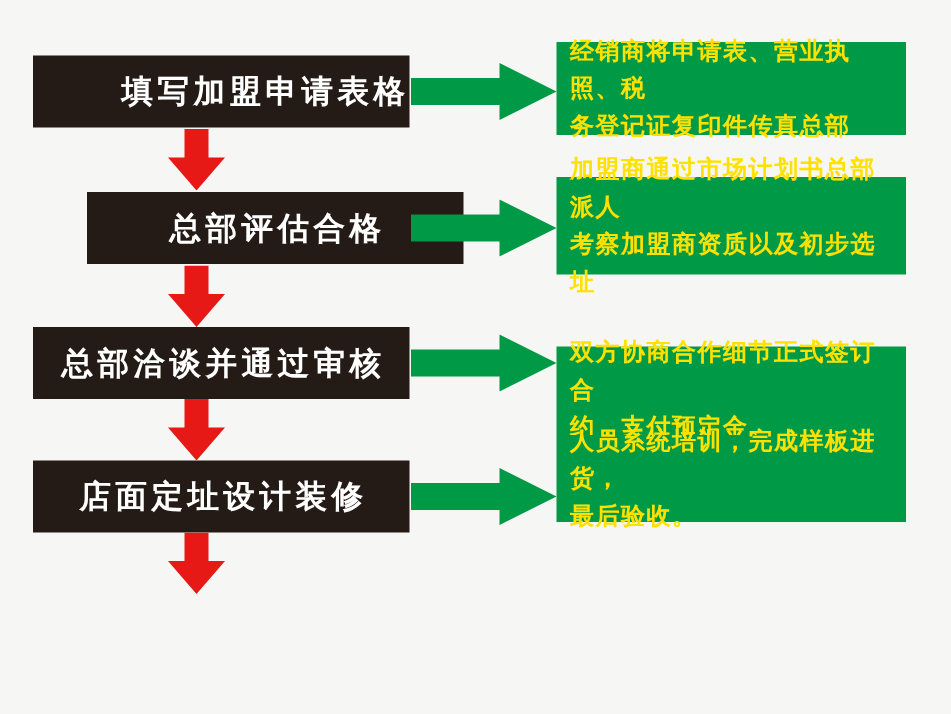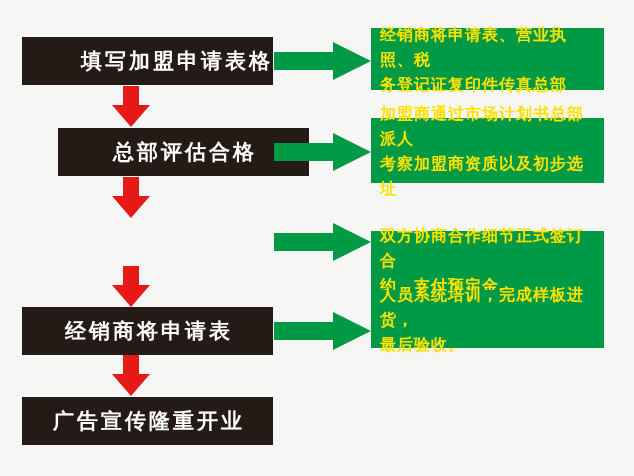--- a/index.html
+++ b/index.html
@@ -81,42 +81,42 @@
     <polygon points="0,10 59,10 59,0 97,19 59,38 59,28 0,28"></polygon>
   </svg>
   <div class="green-box" style="top:118px; height:65px;justify-content:center;">
     <span>加盟商通过市场计划书总部派人
 考察加盟商资质以及初步选址</span>
   </div>
   <svg class="arrow red" style="left:112px; top:177px;" width="38" height="41" viewBox="0 0 38 41">
     <polygon points="11,0 27,0 27,19 38,19 19,41 0,19 11,19"></polygon>
   </svg>
 
+  <div class="black-box" style="top:218px;">
+    <span>总部洽谈并通过审核</span>
+  </div>
   <svg class="arrow green" style="left:274px; top:223px;" width="97" height="38" viewBox="0 0 97 38">
     <polygon points="0,10 59,10 59,0 97,19 59,38 59,28 0,28"></polygon>
   </svg>
   <div class="green-box" style="top:212px; height:59px;margin-top:19px;">
     <span>双方协商合作细节正式签订合
 约，支付预定金。</span>
   </div>
   <svg class="arrow red" style="left:112px; top:266px;" width="38" height="41" viewBox="0 0 38 41">
     <polygon points="11,0 27,0 27,19 38,19 19,41 0,19 11,19"></polygon>
   </svg>
 
   <div class="black-box" style="top:307px;">
-    <span>经销商将申请表</span>
+    <span>店面定址设计装修</span>
   </div>
   <svg class="arrow green" style="left:274px; top:312px;" width="97" height="38" viewBox="0 0 97 38">
     <polygon points="0,10 59,10 59,0 97,19 59,38 59,28 0,28"></polygon>
   </svg>
   <div class="green-box" style="top:290px; height:58px;">
     <span>人员系统培训，完成样板进货，
 最后验收。</span>
   </div>
   <svg class="arrow red" style="left:112px; top:355px;" width="38" height="41" viewBox="0 0 38 41">
     <polygon points="11,0 27,0 27,19 38,19 19,41 0,19 11,19"></polygon>
   </svg>
 
-  <div class="black-box" style="top:397px;">
-    <span>广告宣传隆重开业</span>
-  </div>
 
 </div>
 
 </body></html>

